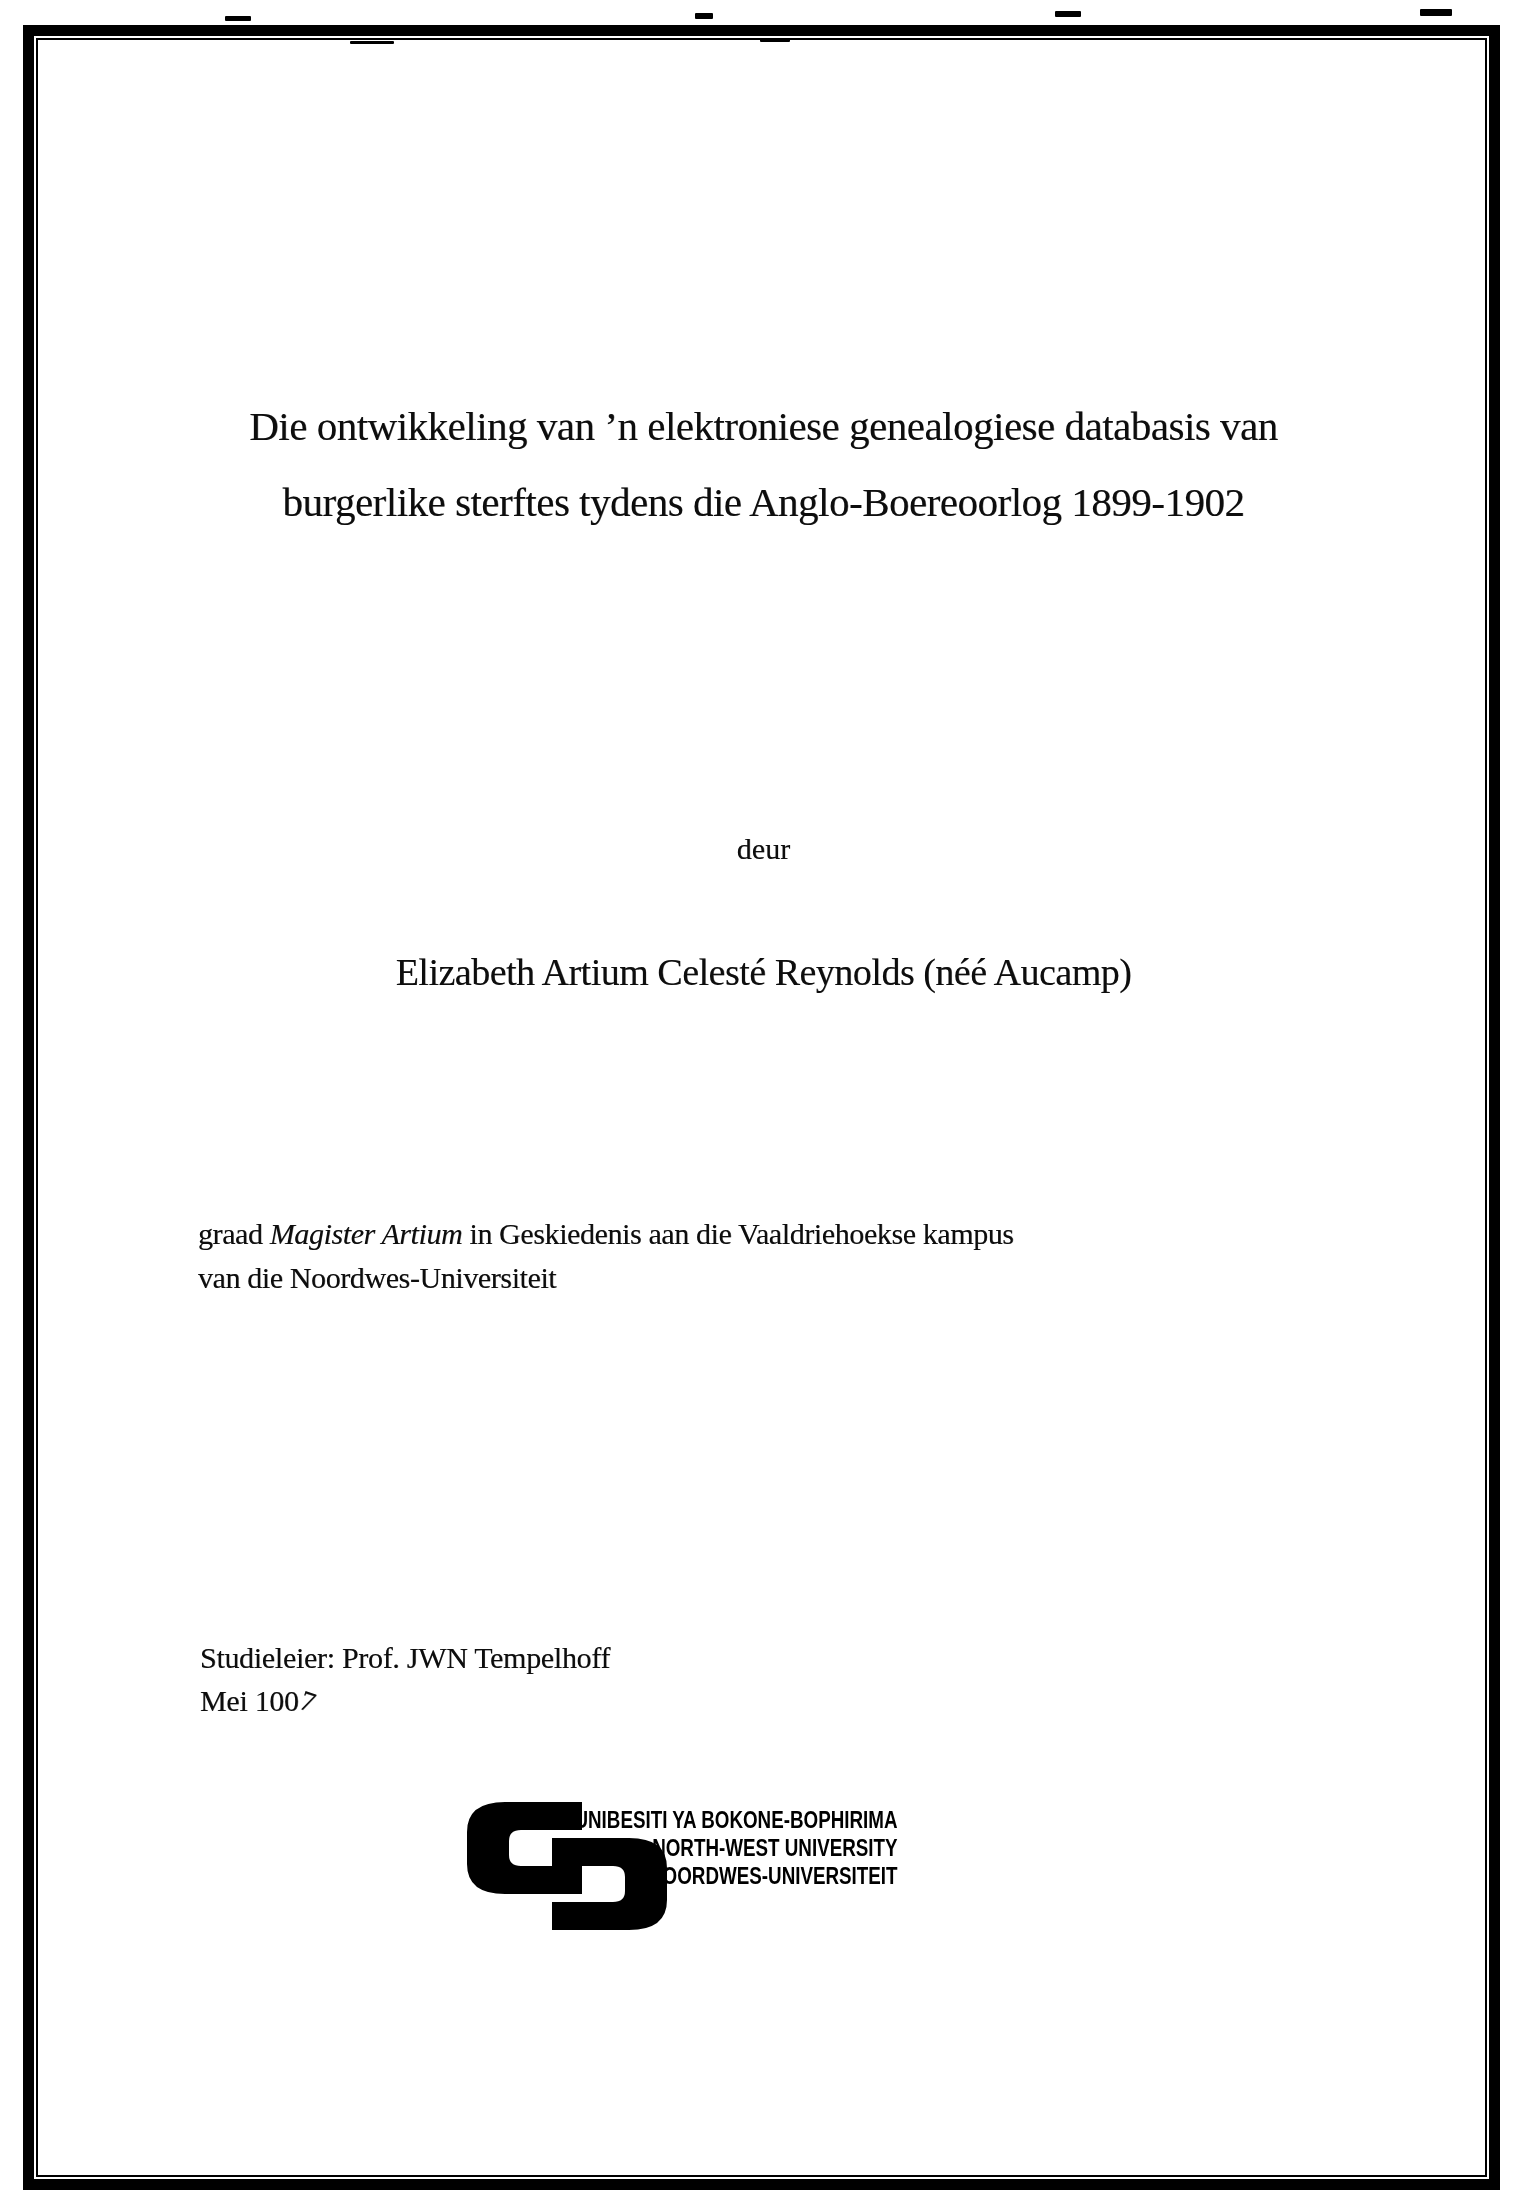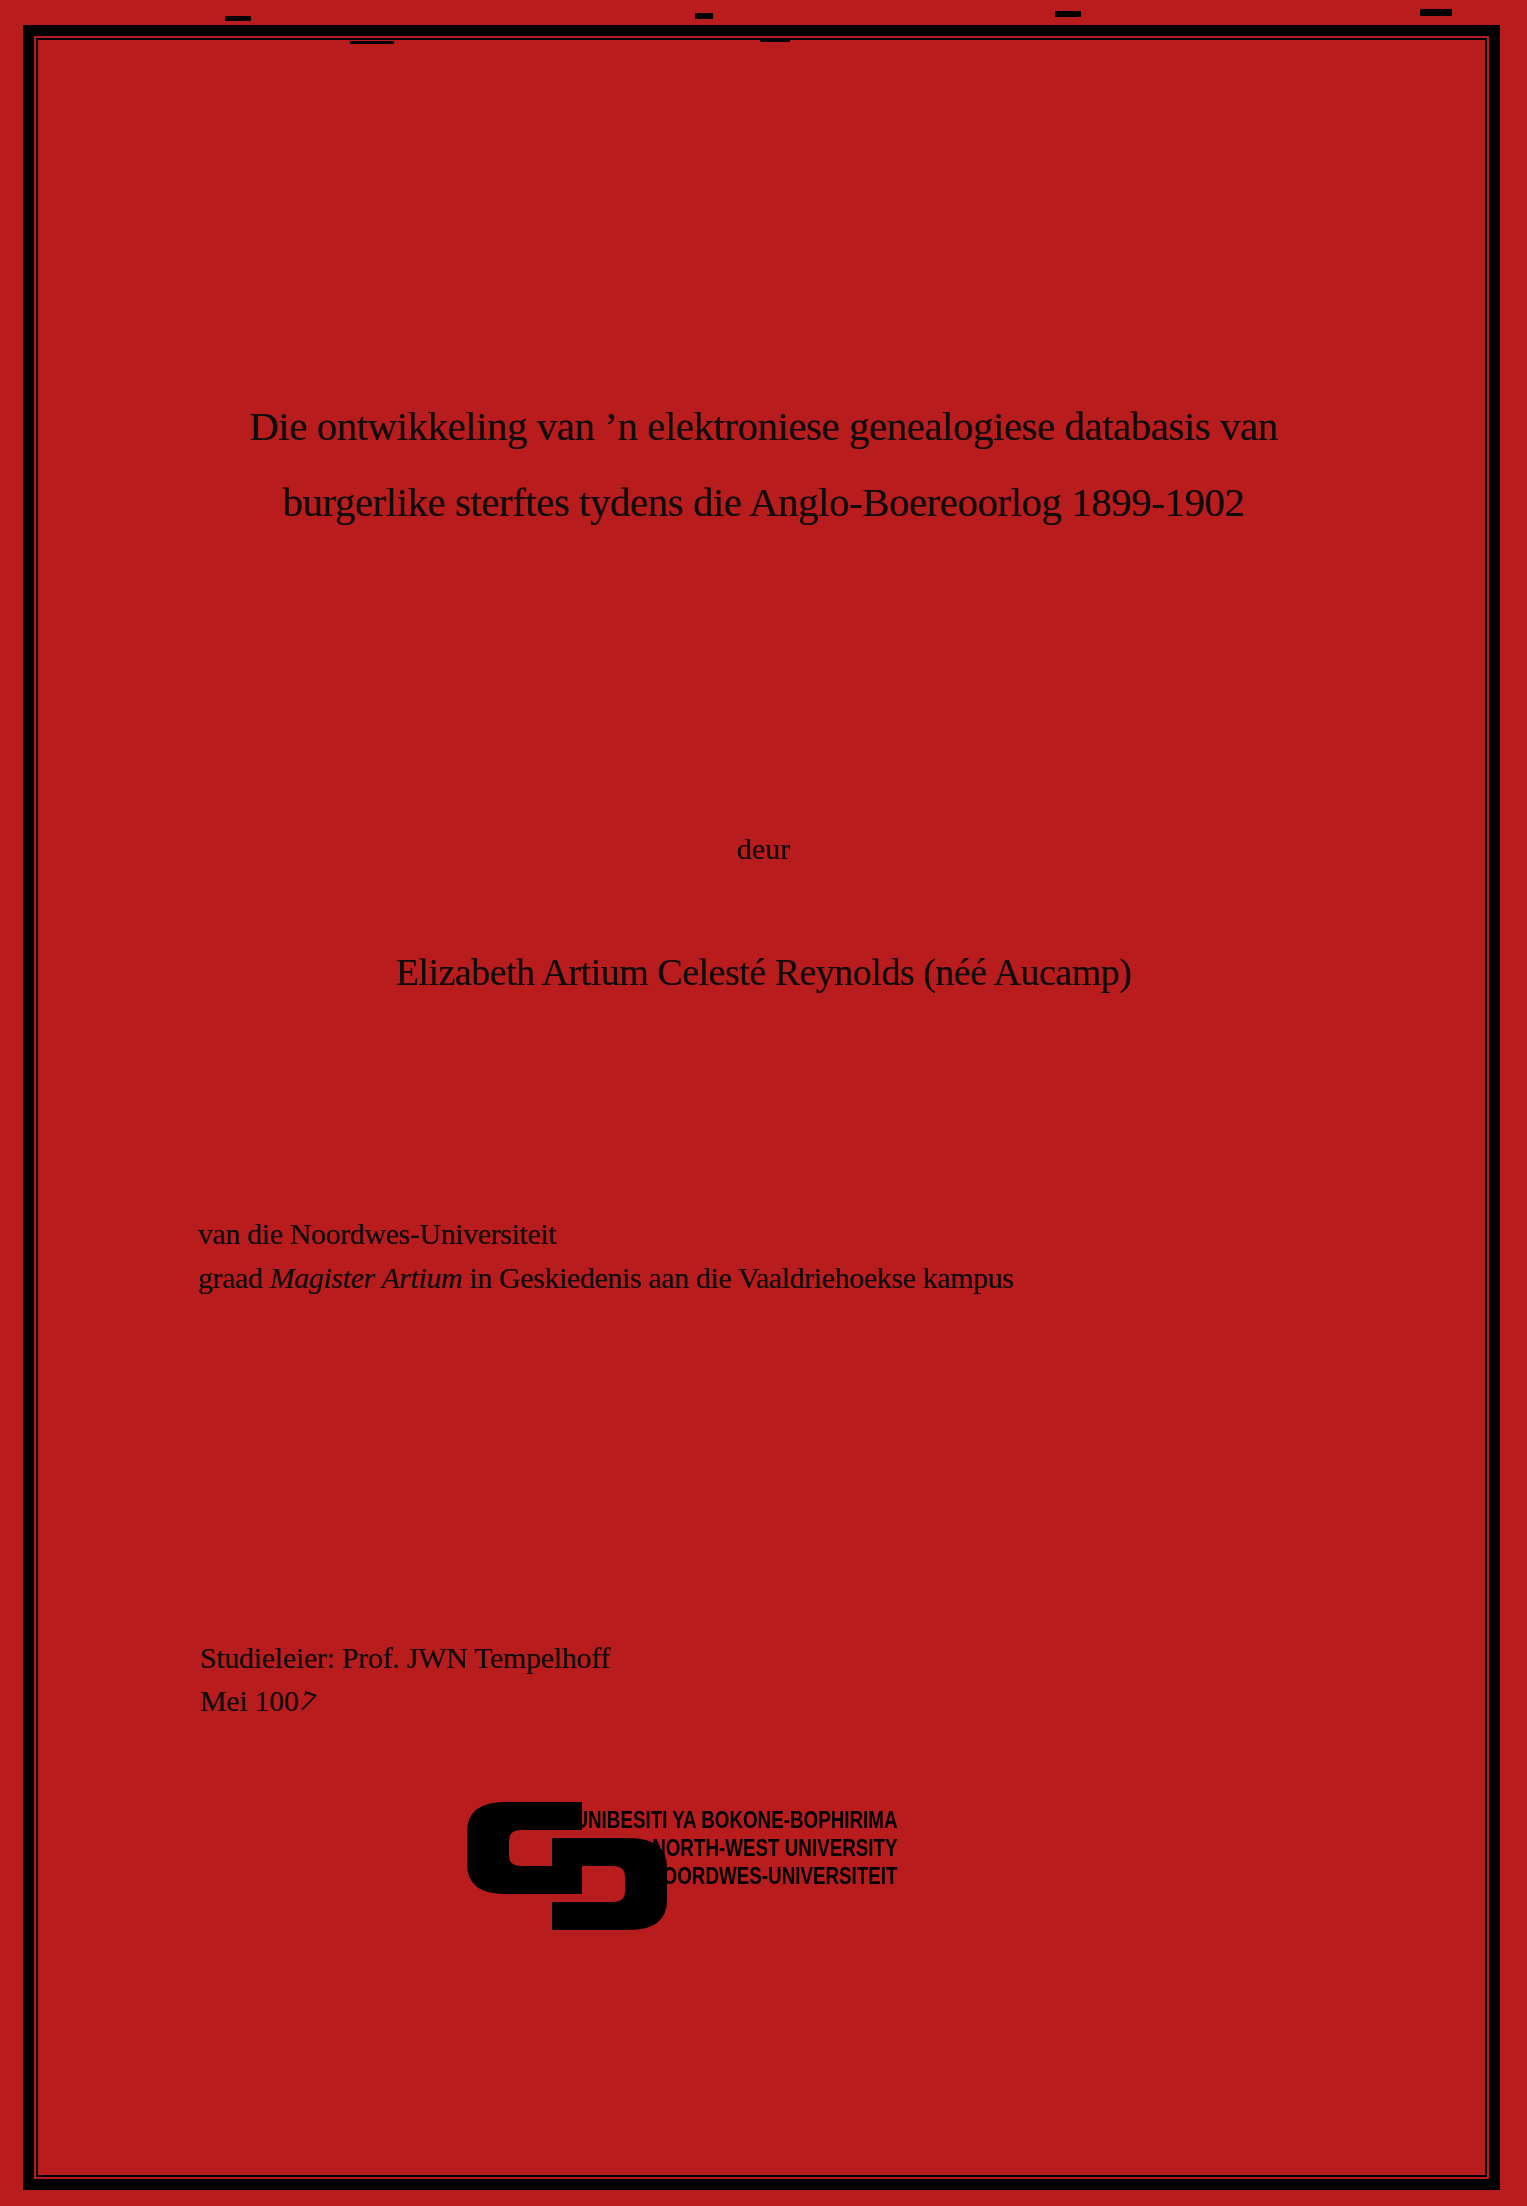--- a/index.html
+++ b/index.html
@@ -1,20 +1,20 @@
 <!DOCTYPE html>
 <html><head>
 <meta charset="utf-8">
 <style>
   html,body { margin:0; padding:0; background:#e8e8e8; }
   .page {
     position:relative;
     width:1527px; height:2206px;
     margin:0 auto;
-    background:#b91c1c;
+    background:#ffffff;
     color:#0d0d0d;
     font-family:"Liberation Serif", serif;
     overflow:hidden;
     text-shadow:0.4px 0.4px 0 rgba(0,0,0,0.45);
   }
 
   
   .frame {
     position:absolute; left:23px; top:25px;
     width:1477px; height:2165px;
@@ -102,22 +102,22 @@
   <div class="title">
     <div>Die ontwikkeling van ’n elektroniese genealogiese databasis van</div>
     <div>burgerlike sterftes tydens die Anglo-Boereoorlog 1899-1902</div>
   </div>
 
   <div class="byline">deur</div>
 
   <div class="author">Elizabeth Artium Celesté Reynolds (néé Aucamp)</div>
 
   <div class="statement">
+    <div><span>graad </span><i>Magister Artium</i><span> in Geskiedenis aan die Vaaldriehoekse kampus</span></div>
     <div>van die Noordwes-Universiteit</div>
-    <div><span>graad </span><i>Magister Artium</i><span> in Geskiedenis aan die Vaaldriehoekse kampus</span></div>
   </div>
 
   <div class="supervisor">
     <div>Studieleier: Prof. JWN Tempelhoff</div>
     <div><span>Mei 100</span><span class="seven">7</span></div>
   </div>
 
   <svg class="mark" viewBox="0 0 200 128" xmlns="http://www.w3.org/2000/svg" aria-hidden="true">
     <path fill="#000" d="M115,0 L38,0 Q0,0 0,30 L0,62 Q0,92 38,92 L115,92 L115,64 L54,64 Q42,64 42,53 L42,39 Q42,28 54,28 L115,28 Z"></path>
     <path fill="#000" transform="translate(85,36) rotate(180 57.5 46)" d="M115,0 L38,0 Q0,0 0,30 L0,62 Q0,92 38,92 L115,92 L115,64 L54,64 Q42,64 42,53 L42,39 Q42,28 54,28 L115,28 Z"></path>

